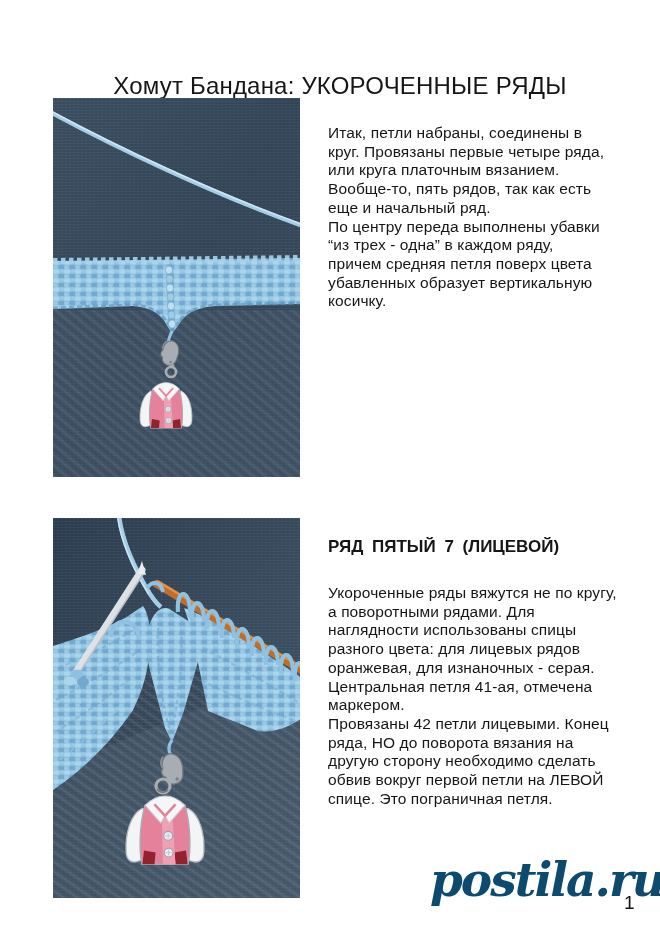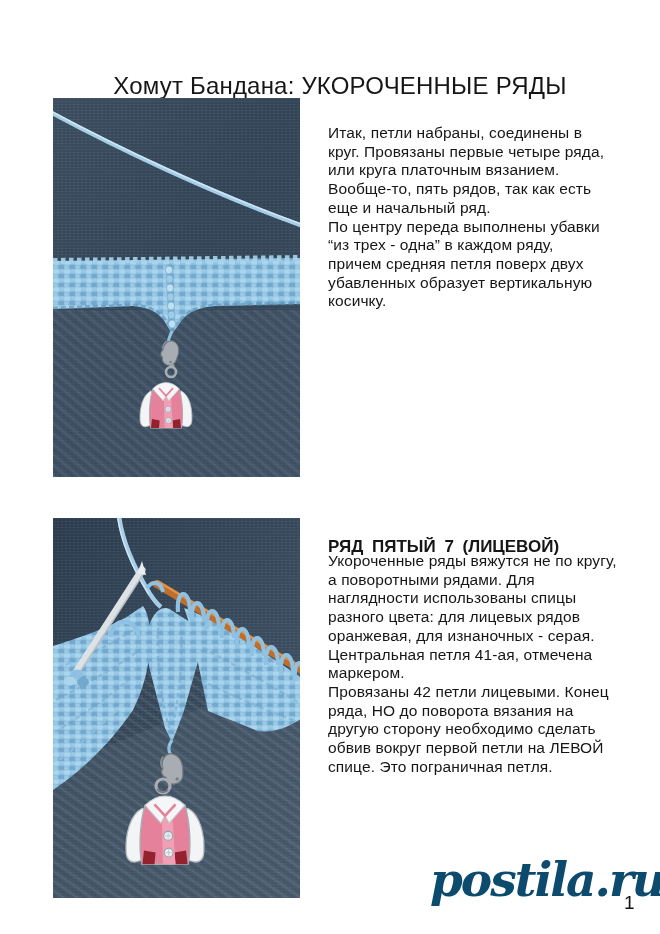--- a/index.html
+++ b/index.html
@@ -13,21 +13,21 @@
   }
   .photo{position:absolute;margin:0;padding:0;line-height:0;}
   .photo1{left:53px;top:98px;width:247px;height:379px;}
   .photo2{left:53px;top:518px;width:247px;height:380px;}
   .txt{
     position:absolute;left:328px;width:330px;
     font-size:15.5px;line-height:18.7px;white-space:pre-line;
     letter-spacing:.1px;
   }
   .txt1{top:124px;}
-  .txt2{top:552px;}
+  .txt2{top:584px;}
   .sec-heading{
     position:absolute;left:328px;top:523px;font-size:17px;font-weight:700;
     word-spacing:4px;white-space:nowrap;
   }
   .watermark{
     position:absolute;top:856px;left:430px;width:225px;text-align:right;
     font-family:"DejaVu Serif", serif;font-style:italic;font-weight:700;
     font-size:47px;letter-spacing:-2px;line-height:1;
   }
   .page-number{
@@ -230,21 +230,21 @@
 </svg>
 </figure>
 
 <div class="txt txt1">Итак, петли набраны, соединены в
 круг. Провязаны первые четыре ряда,
 или круга платочным вязанием.
 Вообще-то, пять рядов, так как есть
 еще и начальный ряд.
 По центру переда выполнены убавки
 “из трех - одна” в каждом ряду,
-причем средняя петля поверх двух
+причем средняя петля поверх цвета
 убавленных образует вертикальную
 косичку.</div>
 
 <h2 class="sec-heading">РЯД ПЯТЫЙ 7 (ЛИЦЕВОЙ)</h2>
 
 <div class="txt txt2">Укороченные ряды вяжутся не по кругу,
 а поворотными рядами. Для
 наглядности использованы спицы
 разного цвета: для лицевых рядов
 оранжевая, для изнаночных - серая.

